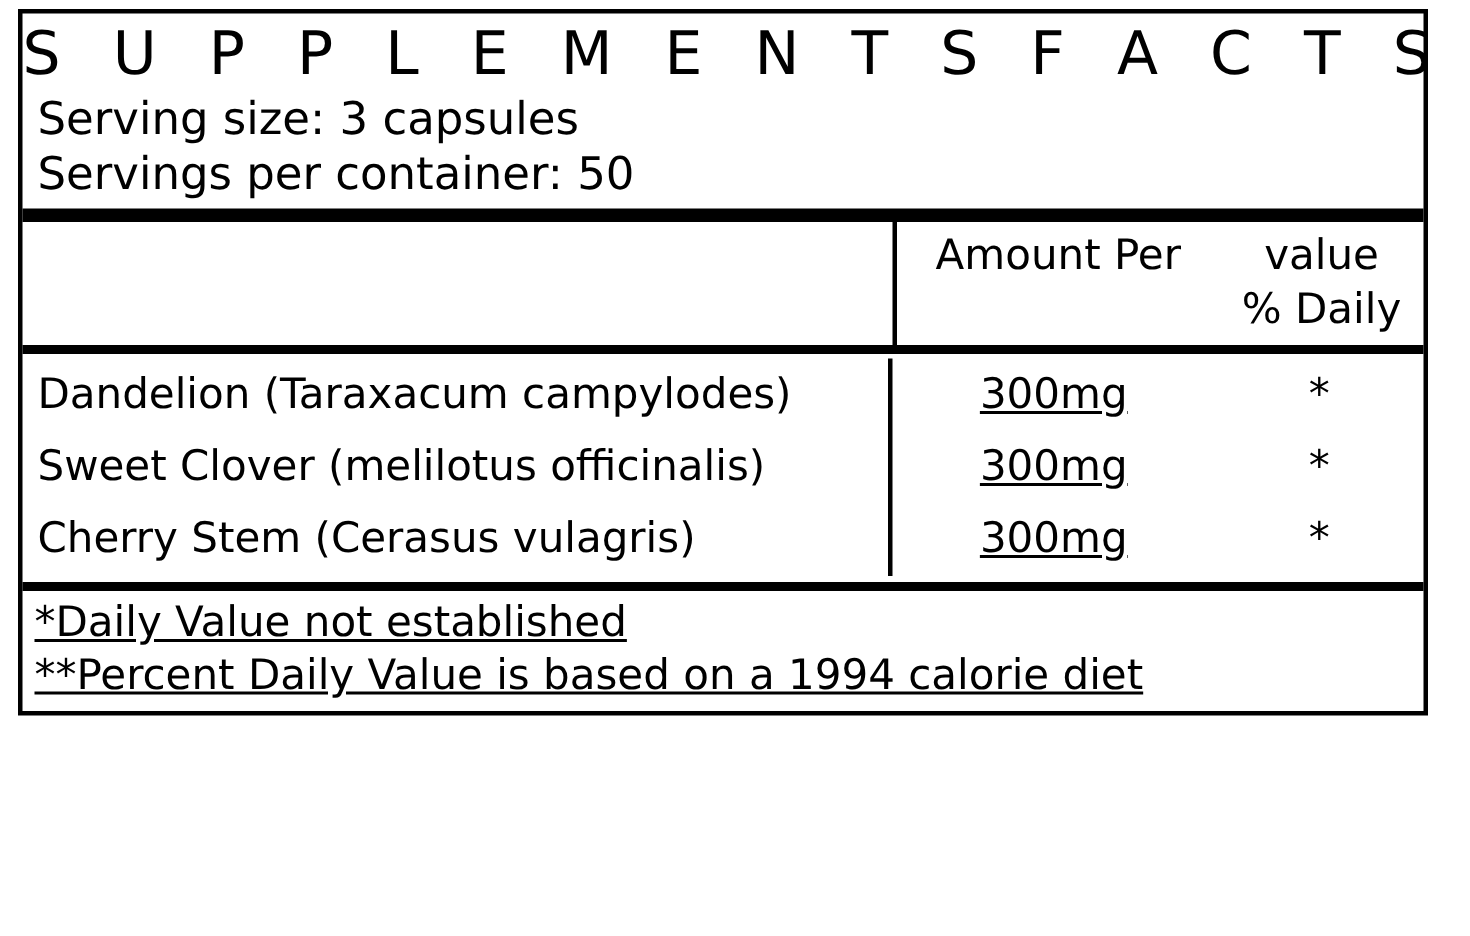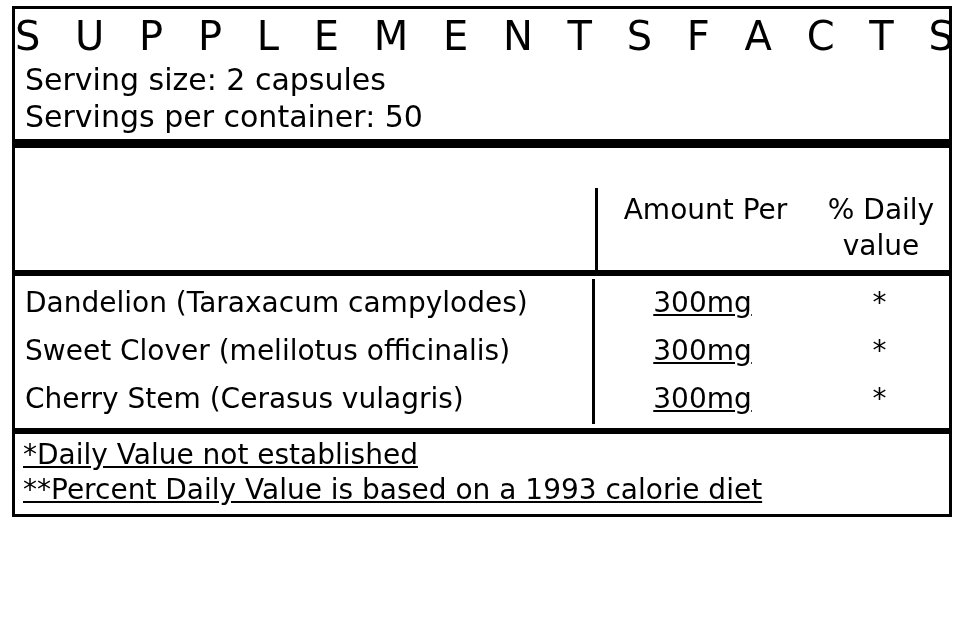--- a/index.html
+++ b/index.html
@@ -43,21 +43,20 @@
     height: 9px;
     background: #000;
   }
   .rule-med {
     height: 6px;
     background: #000;
   }
   .head-row {
     display: flex;
     align-items: stretch;
-    margin-top: 40px;
   }
   .head-blank {
     flex: 0 0 580px;
     border-right: 3px solid #000;
   }
   .head-amount {
     flex: 0 0 215px;
     text-align: center;
     font-size: 28px;
     line-height: 1.28;
@@ -114,34 +113,34 @@
 </head>
 <body>
 
 <div class="panel">
 
   <div class="facts-box">
 
     <div class="title">S U P P L E M E N T S   F A C T S</div>
 
     <div class="serving-lines">
-      <div>Serving size: 2 capsules</div>
+      <div>Serving size: 3 capsules</div>
       <div>Servings per container: 50</div>
     </div>
 
     <div class="rule-thick"></div>
 
     <div class="head-row">
       <div class="head-blank"></div>
       <div class="head-amount">
         <div>Amount Per</div>
       </div>
       <div class="head-dv">
+        <div>value</div>
         <div>% Daily</div>
-        <div>value</div>
       </div>
     </div>
 
     <div class="rule-med"></div>
 
     <div class="ing-row ing-body">
       <div class="ing-name">
         <div>Dandelion (Taraxacum campylodes)</div>
         <div>Sweet Clover (melilotus officinalis)</div>
         <div>Cherry Stem (Cerasus vulagris)</div>
@@ -155,19 +154,19 @@
         <div>*</div>
         <div>*</div>
         <div>*</div>
       </div>
     </div>
 
     <div class="rule-med"></div>
 
     <div class="footnotes">
       <div>*Daily Value not established</div>
-      <div>**Percent Daily Value is based on a 1993 calorie diet</div>
+      <div>**Percent Daily Value is based on a 1994 calorie diet</div>
     </div>
 
   </div>
 
 
 </div>
 
 </body></html>

